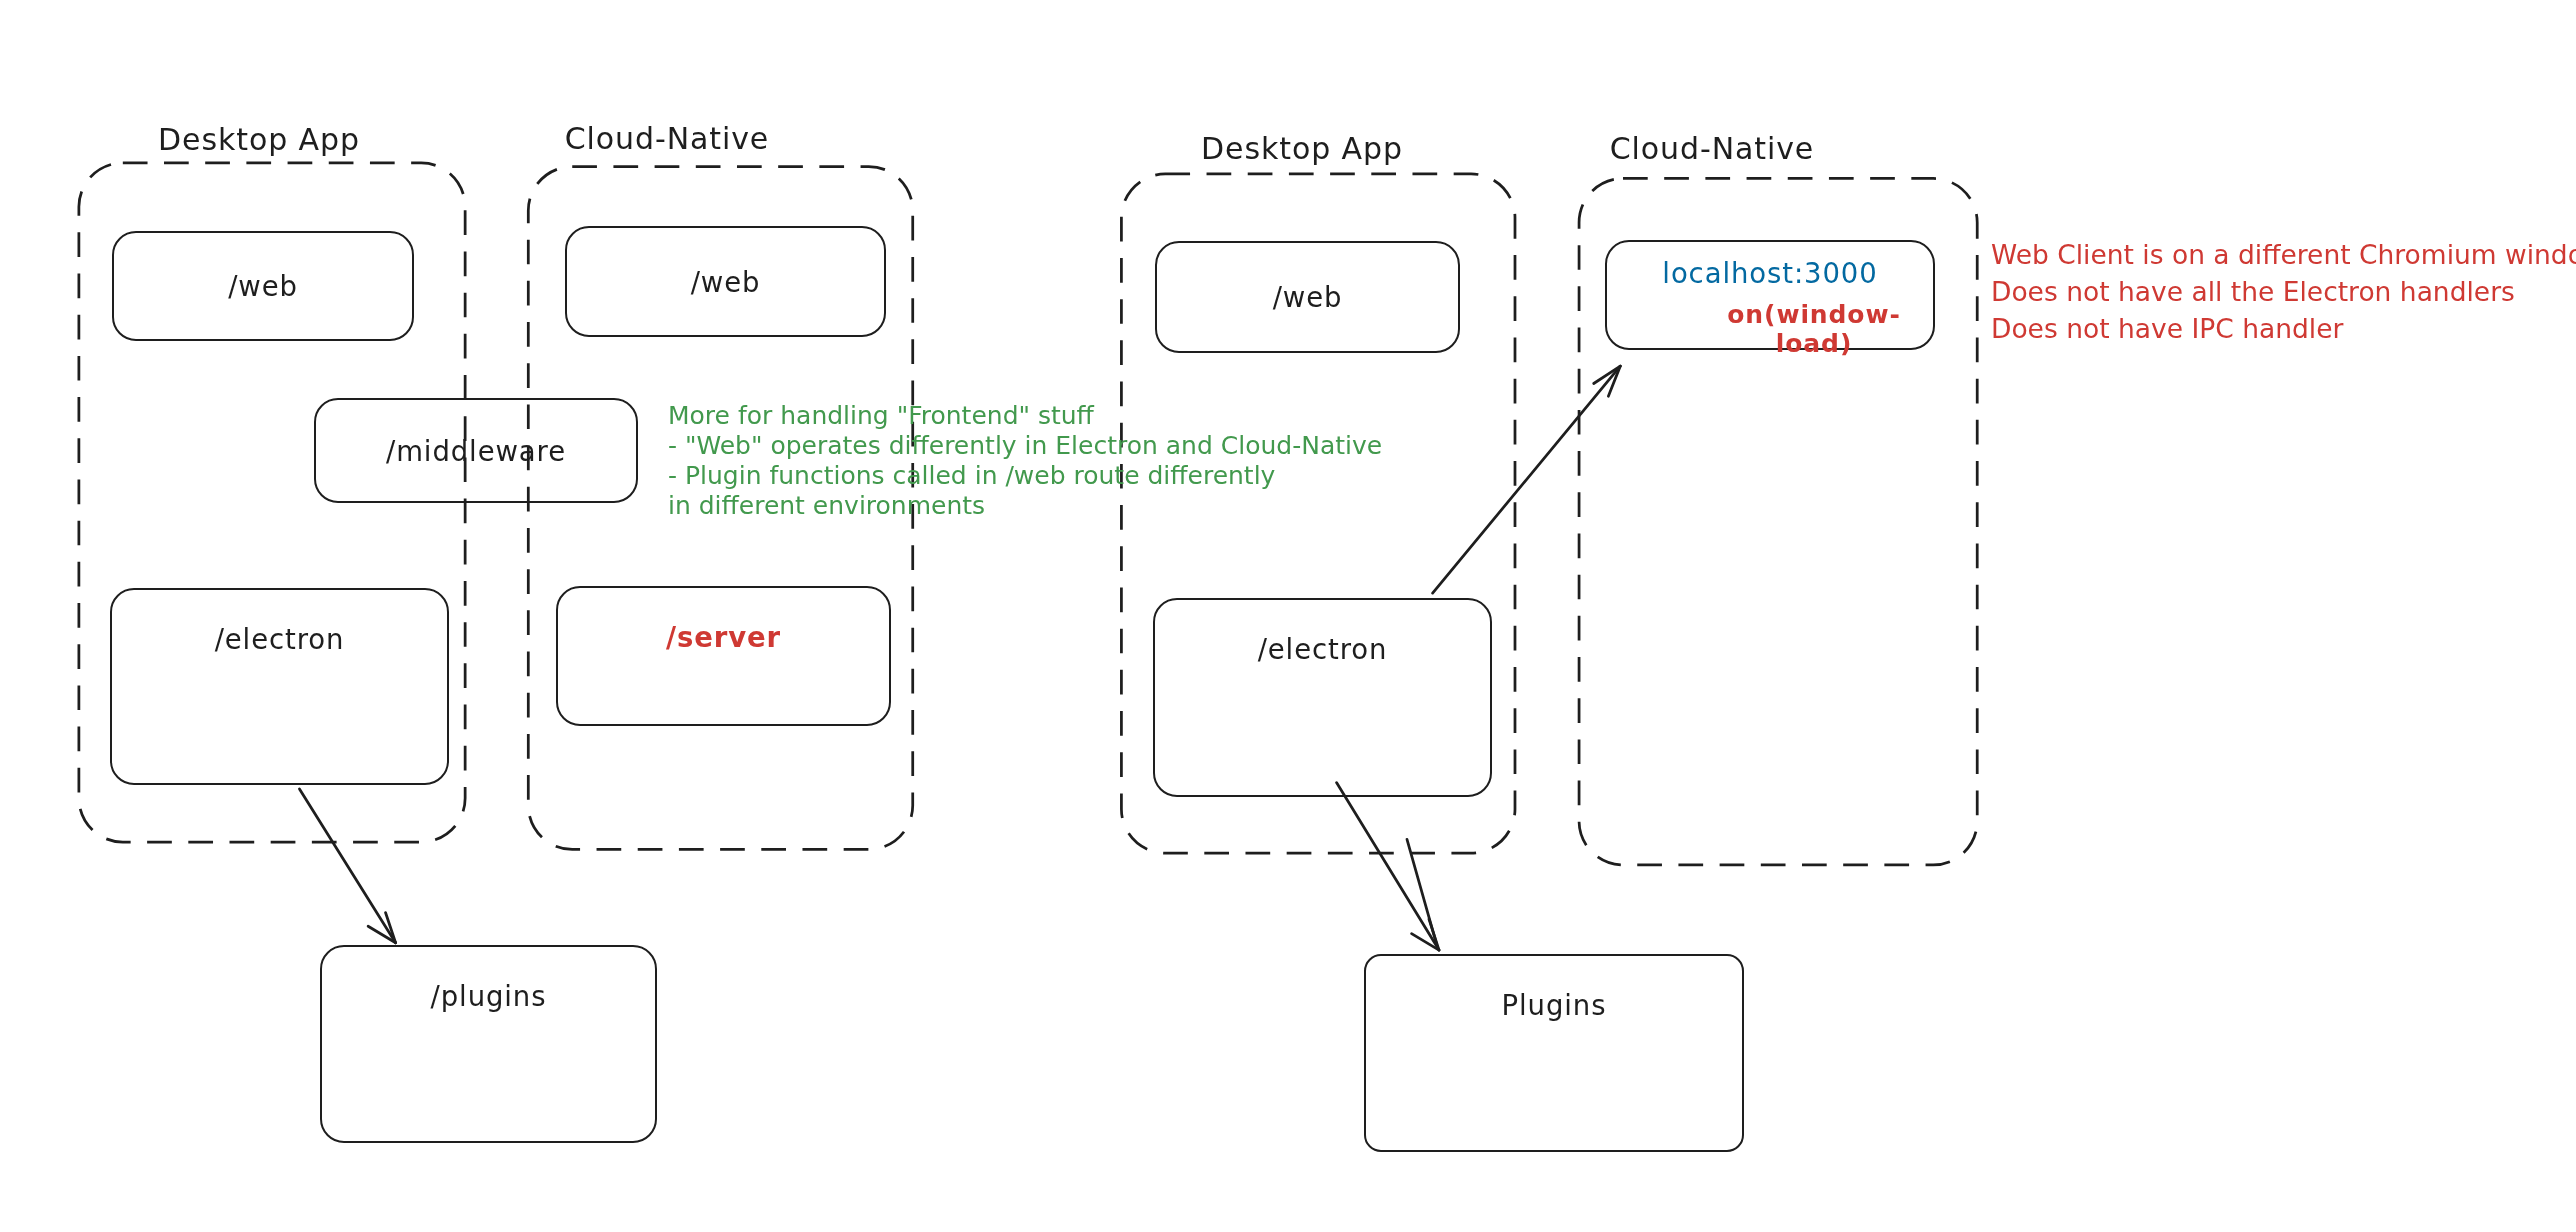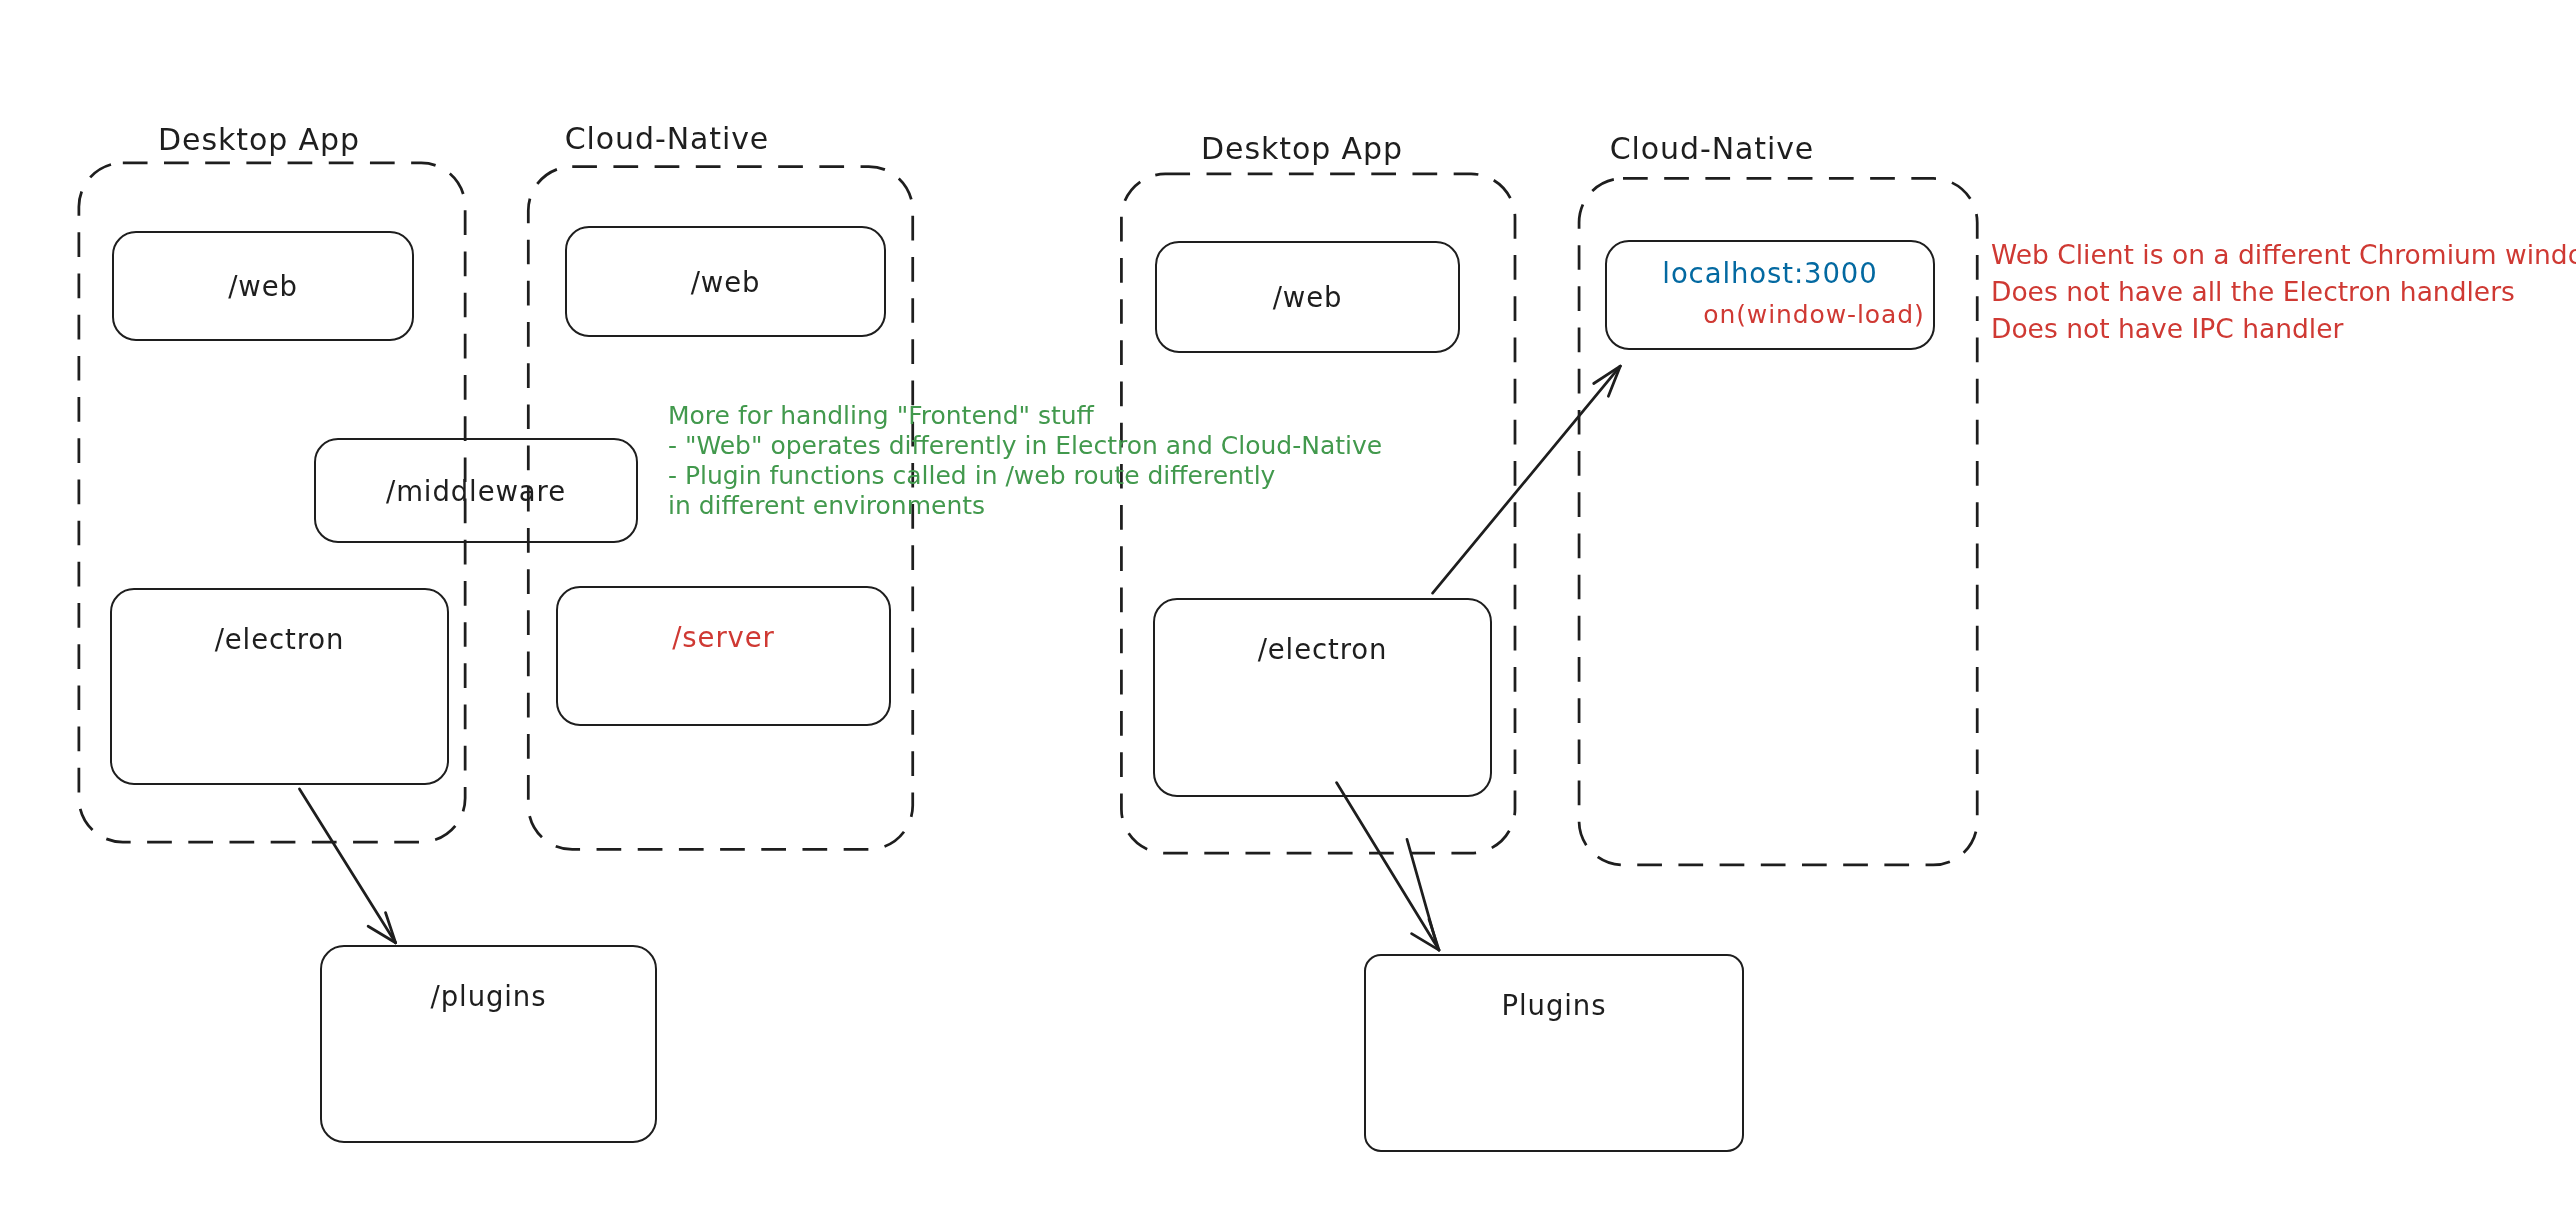--- a/index.html
+++ b/index.html
@@ -34,21 +34,21 @@
     display: flex;
     justify-content: center;
   }
   .node.center-label { align-items: center; }
   .node.top-label    { align-items: flex-start; padding-top: 33px; }
   .node-label {
     font-size: 27.5px;
     letter-spacing: 0.9px;
     white-space: nowrap;
   }
-  .red-text   { color: #cf3933; }
+  .red-text   { color: #cf3933; font-weight: bold; }
   .black-text { color: #0369a1; }
   .localhost-node {
     position: absolute;
     border: 2.7px solid #1e1e1e;
     border-radius: 24px;
     box-sizing: border-box;
     padding-top: 14.6px;
     text-align: center;
   }
   .localhost-line1 { font-size: 27.5px; letter-spacing: 0.9px; }
@@ -83,21 +83,21 @@
   <div class="group-title" style="left:1712px; top:131px;">Cloud-Native</div>
 
   <div class="node center-label" style="left:112px; top:231px; width:302px; height:110px;">
     <span class="node-label">/web</span>
   </div>
 
   <div class="node center-label" style="left:565px; top:226px; width:321px; height:111px;">
     <span class="node-label">/web</span>
   </div>
 
-  <div class="node center-label" style="left:314px; top:398px; width:324px; height:105px;margin-top:40px;">
+  <div class="node center-label" style="left:314px; top:398px; width:324px; height:105px;">
     <span class="node-label">/middleware</span>
   </div>
 
   <div class="node top-label" style="left:110px; top:588px; width:339px; height:197px;">
     <span class="node-label">/electron</span>
   </div>
 
   <div class="node top-label" style="left:556px; top:586px; width:335px; height:140px;">
     <span class="node-label red-text">/server</span>
   </div>

